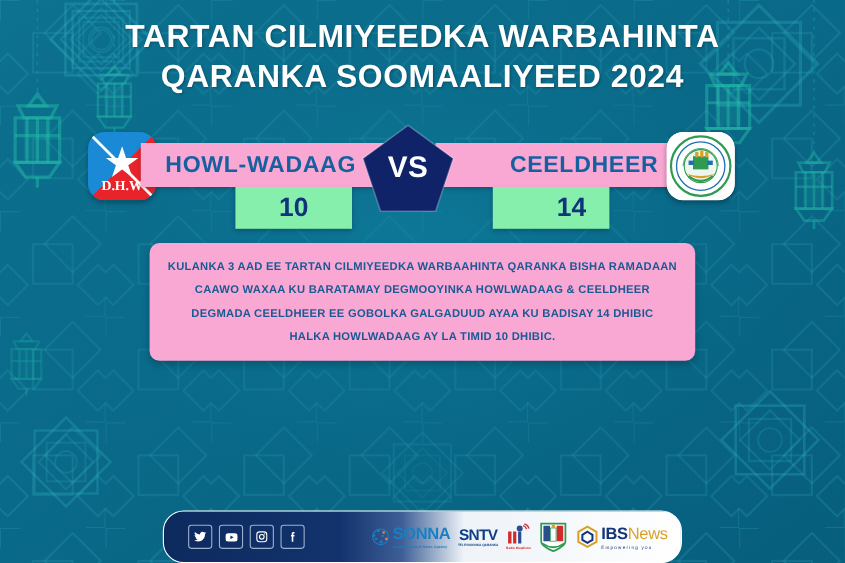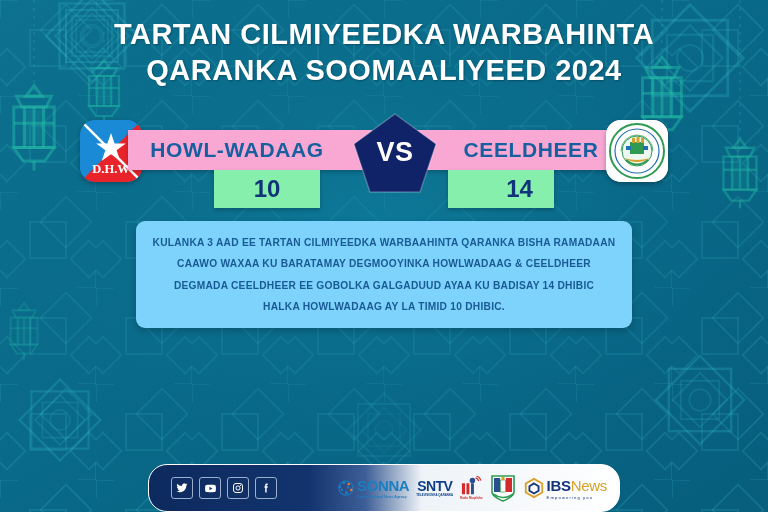--- a/index.html
+++ b/index.html
@@ -46,21 +46,21 @@
 
   .crest {
     position:absolute; top:8px; width:62px; height:62px;
     border-radius:15px; overflow:hidden;
     box-shadow:0 2px 5px rgba(0,0,0,.3);
   }
   .crest.left  { left:80px; }
   .crest.right { left:606px; background:#fff; }
 
   .vs-badge {
-    position:absolute; left:352px; top:0px;
+    position:absolute; left:328px; top:0px;
     width:86px; height:86px; z-index:9;
   }
   .vs-text {
     position:absolute; left:0; top:0; width:86px; height:86px;
     display:flex; align-items:center; justify-content:center;
     color:#fff; font-size:27px; font-weight:bold; letter-spacing:.5px;
     padding-bottom:6px;
   }
 
   .scorebox {
@@ -68,21 +68,21 @@
     background:#86efac; display:flex; align-items:center; justify-content:center;
     box-shadow:0 2px 4px rgba(0,0,0,.22);
   }
   .scorebox.left  { left:214px; }
   .scorebox.right { left:448px;padding-left:37px; }
   .score { color:#11337a; font-size:24px; font-weight:bold; }
 
   
   .panel {
     position:absolute; left:136px; top:221px; width:496px; height:107px;
-    background:#7dd3fc; border-radius:9px; z-index:6;
+    background:#f9a8d4; border-radius:9px; z-index:6;
     box-shadow:0 3px 7px rgba(0,0,0,.2);
     display:flex; flex-direction:column; align-items:center; justify-content:center;
     padding:6px 14px;
   }
   .panel p {
     color:#1a5a94; font-size:10.2px; font-weight:bold; letter-spacing:.25px;
     line-height:21.5px; text-align:center; white-space:nowrap;
   }
 
   

